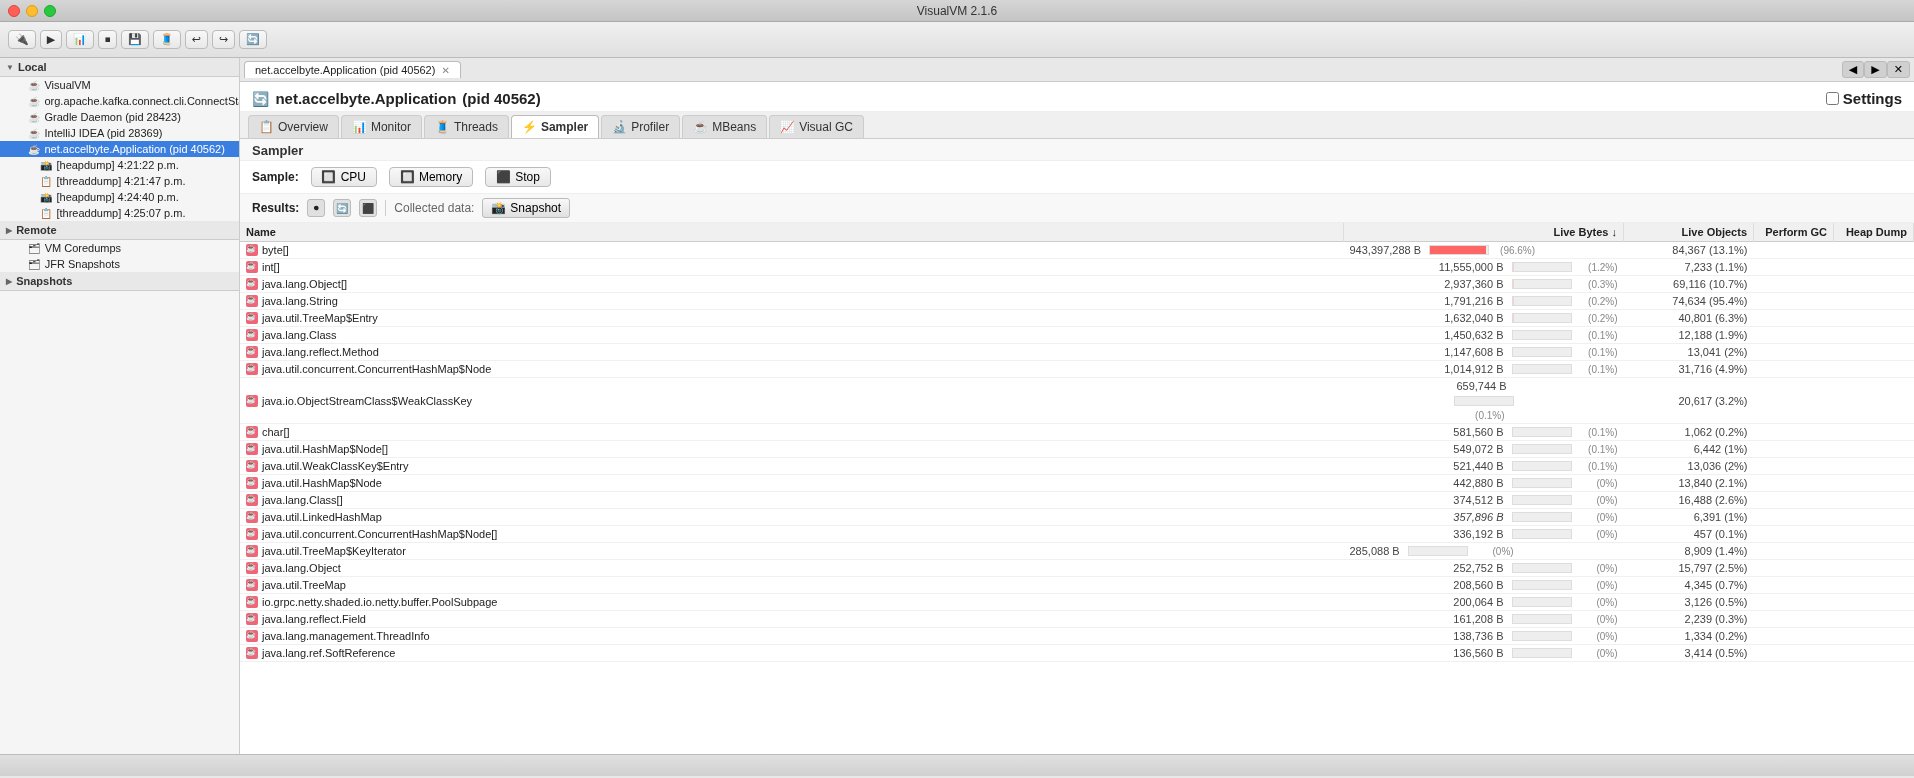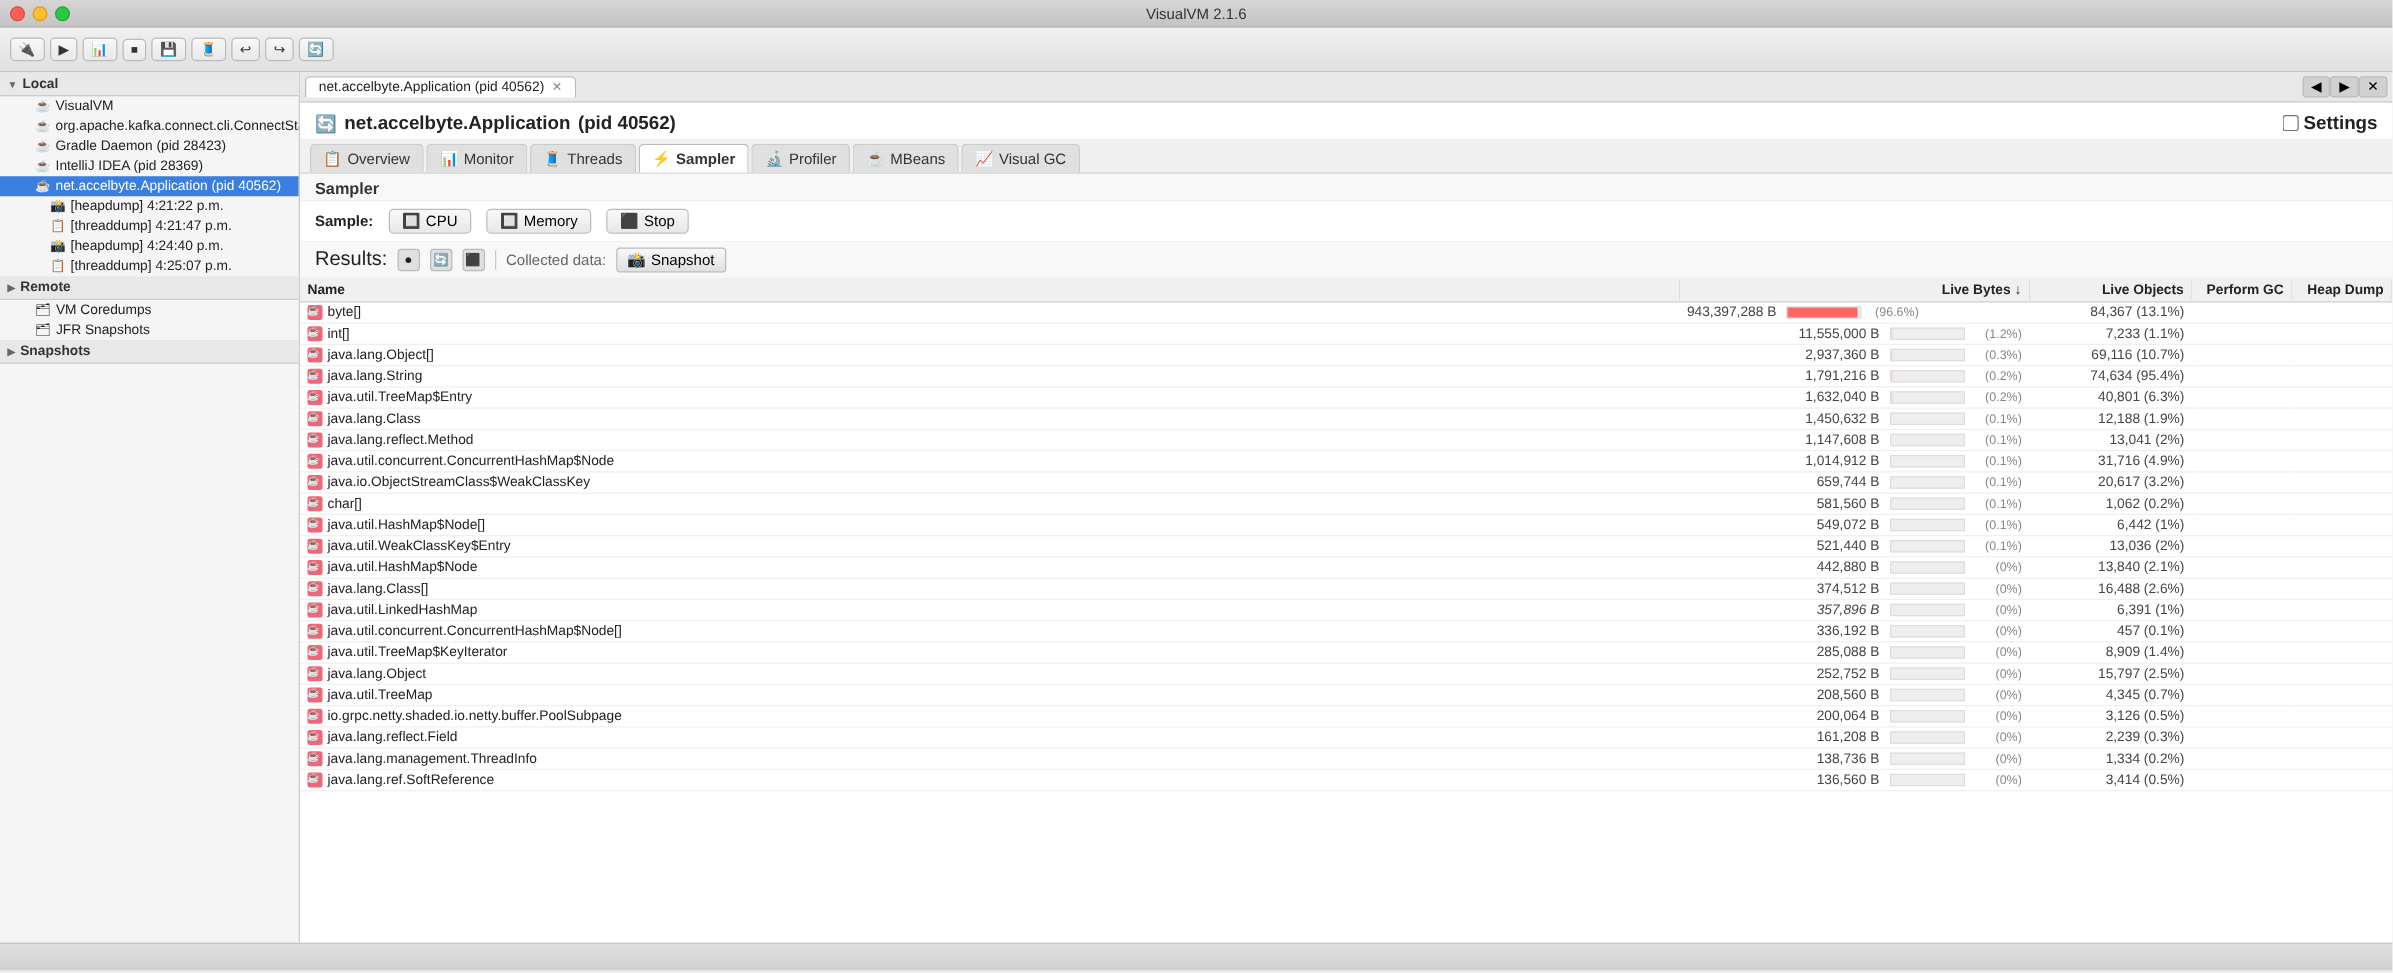--- a/index.html
+++ b/index.html
@@ -219,21 +219,21 @@
 
     
     .results-bar {
       display: flex;
       align-items: center;
       gap: 8px;
       padding: 4px 12px;
       border-bottom: 1px solid #eee;
       background: #f8f8f8;
     }
-    .results-label { font-size: 16px; font-weight: 400; }
+    .results-label { font-size: 12px; font-weight: 700; }
     .results-icon-btn {
       width: 18px; height: 18px;
       background: #e0e0e0;
       border: 1px solid #bbb;
       border-radius: 3px;
       cursor: pointer;
       display: flex; align-items: center; justify-content: center;
       font-size: 10px;
     }
     .separator { width: 1px; height: 16px; background: #ccc; }
@@ -651,21 +651,21 @@
               <td></td>
             </tr>
             <tr>
               <td>
                 <div class="name-cell">
                   <span style="display: inline-block; width: 12px; height: 12px; background: rgb(238, 102, 119); border-radius: 2px; font-size: 8px;">☕</span>
                   <span>java.io.ObjectStreamClass$WeakClassKey</span>
                 </div>
               </td>
               <td class="right">
-                <div class="bar-cell" style="justify-content: flex-end;">
+                <div class="bar-cell" style="justify-content: flex-end; flex-direction: column;">
                   <span style="margin-right: 4px;">659,744 B</span>
                   <div class="bar-bg">
                     <div class="bar-fill" style="width: 0.1%; background: rgb(255, 204, 204);"></div>
                   </div>
                   <span class="pct">(0.1%)</span>
                 </div>
               </td>
               <td class="right">20,617  (3.2%)</td>
               <td></td>
               <td></td>
@@ -811,21 +811,21 @@
               <td></td>
             </tr>
             <tr>
               <td>
                 <div class="name-cell">
                   <span style="display: inline-block; width: 12px; height: 12px; background: rgb(238, 102, 119); border-radius: 2px; font-size: 8px;">☕</span>
                   <span>java.util.TreeMap$KeyIterator</span>
                 </div>
               </td>
               <td class="right">
-                <div class="bar-cell" style="justify-content: flex-end;">
+                <div class="bar-cell" style="">
                   <span style="margin-right: 4px;">285,088 B</span>
                   <div class="bar-bg">
                     <div class="bar-fill" style="width: 0%; background: rgb(255, 204, 204);"></div>
                   </div>
                   <span class="pct">(0%)</span>
                 </div>
               </td>
               <td class="right">8,909  (1.4%)</td>
               <td></td>
               <td></td>

